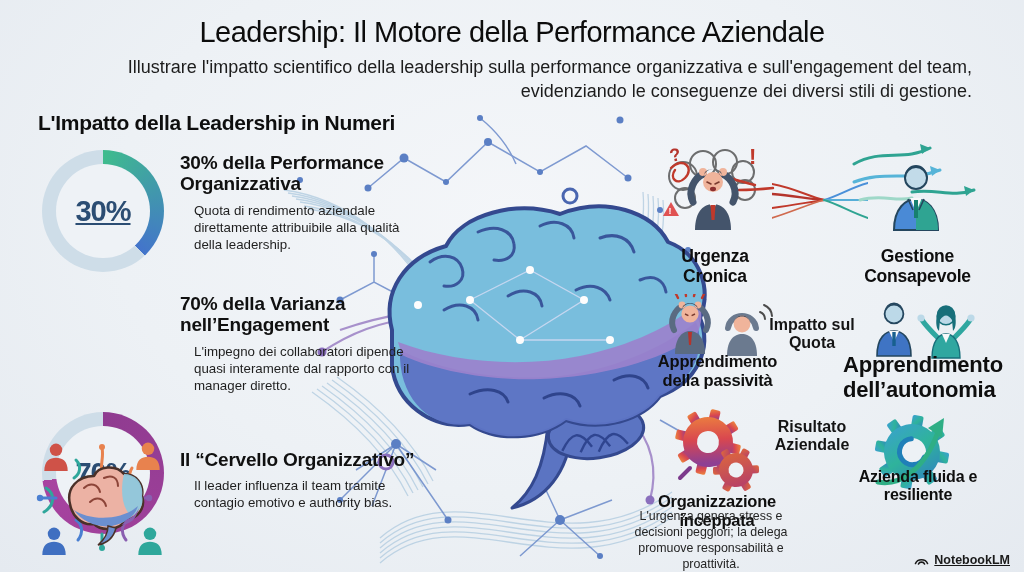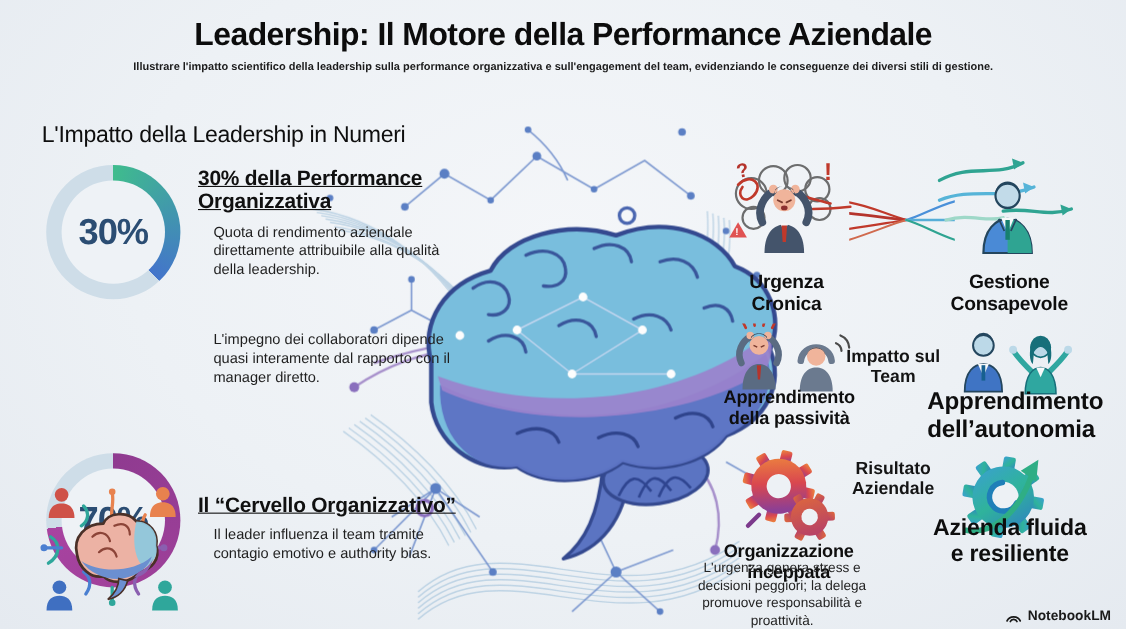--- a/index.html
+++ b/index.html
@@ -4,39 +4,39 @@
 <style>
   html,body{margin:0;padding:0;background:#d8dde3;}
   #stage{
     position:relative;width:1024px;height:572px;overflow:hidden;
     background:radial-gradient(ellipse at 50% 38%, #f4f6f9 0%, #edf1f5 55%, #e5eaf0 100%);
     font-family:"Liberation Sans","DejaVu Sans",sans-serif;color:#161616;
   }
   #bg-art{position:absolute;inset:0;pointer-events:none;}
   .abs{position:absolute;}
   
-  .title{top:16px;left:0;width:1024px;text-align:center;font-size:29px;font-weight:700;letter-spacing:-.5px;color:#0c0c0c;}
-  .subtitle{top:55px;left:52px;width:920px;text-align:center;font-size:10px;font-weight:700;line-height:1.35;color:#1c1c1c;}
+  .title{top:16px;left:0;width:1024px;text-align:center;font-size:29px;font-weight:400;letter-spacing:-.5px;color:#0c0c0c;}
+  .subtitle{top:55px;left:52px;width:920px;text-align:right;font-size:18px;font-weight:400;line-height:1.35;color:#1c1c1c;}
   
-  .sec-head{font-size:21px;font-weight:400;color:#0e0e0e;letter-spacing:-.3px;}
+  .sec-head{font-size:21px;font-weight:700;color:#0e0e0e;letter-spacing:-.3px;}
   #left-head{top:111px;left:38px;width:400px;}
   #right-head{top:111px;left:648px;width:360px;text-align:center;}
   
   .donut{width:122px;height:122px;border-radius:50%;position:relative;}
   .donut-hole{position:absolute;inset:14px;border-radius:50%;background:#eef2f6;display:flex;align-items:center;justify-content:center;}
-  .donut-val{font-size:33px;font-weight:800;color:#2b4d73;letter-spacing:-1px;}
+  .donut-val{font-size:29px;font-weight:800;color:#2b4d73;letter-spacing:-1px;text-decoration:underline;}
   .stat-text{width:248px;}
-  .stat-title{font-size:19px;font-weight:800;line-height:1.12;color:#101010;letter-spacing:-.2px;text-decoration:underline;}
+  .stat-title{font-size:19px;font-weight:800;line-height:1.12;color:#101010;letter-spacing:-.2px;}
   .stat-body{margin-top:7px;font-size:13.3px;line-height:1.28;color:#1f1f1f;margin-left:14px;}
   
   .cmp-label{font-size:17.5px;font-weight:800;line-height:1.14;text-align:center;color:#0e0e0e;letter-spacing:-.2px;}
   .mid-label{font-size:16px;font-weight:800;line-height:1.15;text-align:center;color:#141414;}
   .caption{font-size:12.4px;line-height:1.3;text-align:center;color:#242424;}
   
-  #footer{right:14px;bottom:5px;display:flex;align-items:center;gap:5px;}
+  #footer{right:14px;bottom:5px;display:flex;align-items:flex-start;gap:5px;text-decoration:underline;}
   #footer span{font-size:12.5px;font-weight:700;color:#1a1a1a;}
 </style>
 </head>
 <body>
 
 <div id="stage">
 
   <svg id="bg-art" width="1024" height="572" viewBox="0 0 1024 572" aria-hidden="true">
     <defs>
       <path id="wv1" d="M292,196 C352,204 404,244 438,302"></path>
@@ -177,20 +177,21 @@
     <div class="stat-title">30% della Performance Organizzativa</div>
     <div class="stat-body">Quota di rendimento aziendale direttamente attribuibile alla qualità della leadership.</div>
   </div>
 
   <div class="abs donut" style="left: 42px; top: 290px; background: conic-gradient(rgb(143, 59, 144) 0%, rgb(168, 67, 160) 73%, rgb(206, 221, 232) 73%, rgb(206, 221, 232) 100%);">
     <div class="donut-hole">
       <span class="donut-val">70%</span>
     </div>
   </div>
   <div class="abs stat-text" style="left:180px;top:293px;">
+    <div class="stat-title">70% della Varianza nell’Engagement</div>
     <div class="stat-body">L'impegno dei collaboratori dipende quasi interamente dal rapporto con il manager diretto.</div>
   </div>
 
   <div class="abs" style="left:32px;top:436px;width:140px;height:125px;">
     <svg width="140" height="125" viewBox="0 0 140 125" aria-hidden="true">
       <g stroke-linecap="round" fill="none">
         <path d="M14,52 C24,58 22,70 12,76" stroke="#2fa79b" stroke-width="3"></path>
         <path d="M44,24 C50,30 48,38 42,42" stroke="#2fa79b" stroke-width="3"></path>
         <path d="M70,12 C72,22 68,28 70,36" stroke="#e8824e" stroke-width="3"></path>
         <path d="M100,32 C95,40 99,48 106,50" stroke="#e8824e" stroke-width="3"></path>
@@ -326,21 +327,21 @@
         <path d="M-8.4,-14 A8.4,8.4 0 0 1 8.4,-14 C8,-24 -8,-24 -8.4,-14 Z" fill="#3d4a5c"></path>
         <path d="M-15,18 C-15,2 -8,-4 0,-4 C8,-4 15,2 15,18 Z" fill="#6b7a8f"></path>
         <g stroke="#4b4b4b" stroke-width="2" fill="none" stroke-linecap="round">
           <path d="M18,-26 A8,8 0 0 1 23,-19"></path>
             <path d="M22,-33 A13,13 0 0 1 30,-22"></path>
         </g>
       </g>
     </svg>
   </div>
 
-  <div class="abs mid-label" style="left:762px;top:316px;width:100px;">Impatto sul Team</div>
+  <div class="abs mid-label" style="left:762px;top:316px;width:100px;">Impatto sul Quota</div>
 
   <div class="abs" style="left:860px;top:292px;width:116px;height:68px;">
     <svg width="116" height="68" viewBox="0 0 116 68" aria-hidden="true">
       <g transform="translate(34,44)">
         <circle cx="0" cy="-22" r="9.4" fill="#bcd9e8" stroke="#24465e" stroke-width="1.8"></circle>
         <path d="M-9.4,-24 A9.4,9.4 0 0 1 9.4,-24 C8,-34 -8,-34 -9.4,-24 Z" fill="#24465e"></path>
         <path d="M-17,20 C-17,1 -8,-5 0,-5 C8,-5 17,1 17,20 Z" fill="#3f74c4" stroke="#24465e" stroke-width="1.6"></path>
         <polygon points="-5,-5 5,-5 0,6" fill="#f7f9fa"></polygon>
         <rect x="-1.7" y="-4" width="3.4" height="14" fill="#17608f"></rect>
       </g>
@@ -428,21 +429,21 @@
         </g>
         <circle r="14" fill="#edf1f5"></circle>
         <path d="M-3,-13 A13,13 0 1 0 13,3" stroke="#1f7fb8" stroke-width="5" fill="none" stroke-linecap="round"></path>
       </g>
       <path d="M12,82 C34,86 58,70 72,32" stroke="#2fae85" stroke-width="5" fill="none" stroke-linecap="round"></path>
       <polygon points="78,18 62,28 76,38" fill="#2fae85"></polygon>
     </svg>
   </div>
 
   <div class="abs cmp-label" style="left:638px;top:492px;width:158px;font-size:16.5px;">Organizzazione inceppata</div>
-  <div class="abs cmp-label" style="left:842px;top:468px;width:152px;font-size:21px;">Azienda fluida e resiliente</div>
+  <div class="abs cmp-label" style="left:842px;top:468px;width:152px;font-size:16px;">Azienda fluida e resiliente</div>
 
   <div class="abs caption" style="left:616px;top:508px;width:190px;">L'urgenza genera stress e decisioni peggiori; la delega promuove responsabilità e proattività.</div>
 
   <div class="abs" id="footer">
     <svg width="15" height="13" viewBox="0 0 15 13" aria-hidden="true">
       <g stroke="#1a1a1a" stroke-width="1.6" fill="none" stroke-linecap="round">
         <path d="M1.5,10.5 C3.5,5.5 11.5,5.5 13.5,10.5"></path>
         <path d="M4.5,11 C5.5,8.5 9.5,8.5 10.5,11"></path>
       </g>
     </svg>

